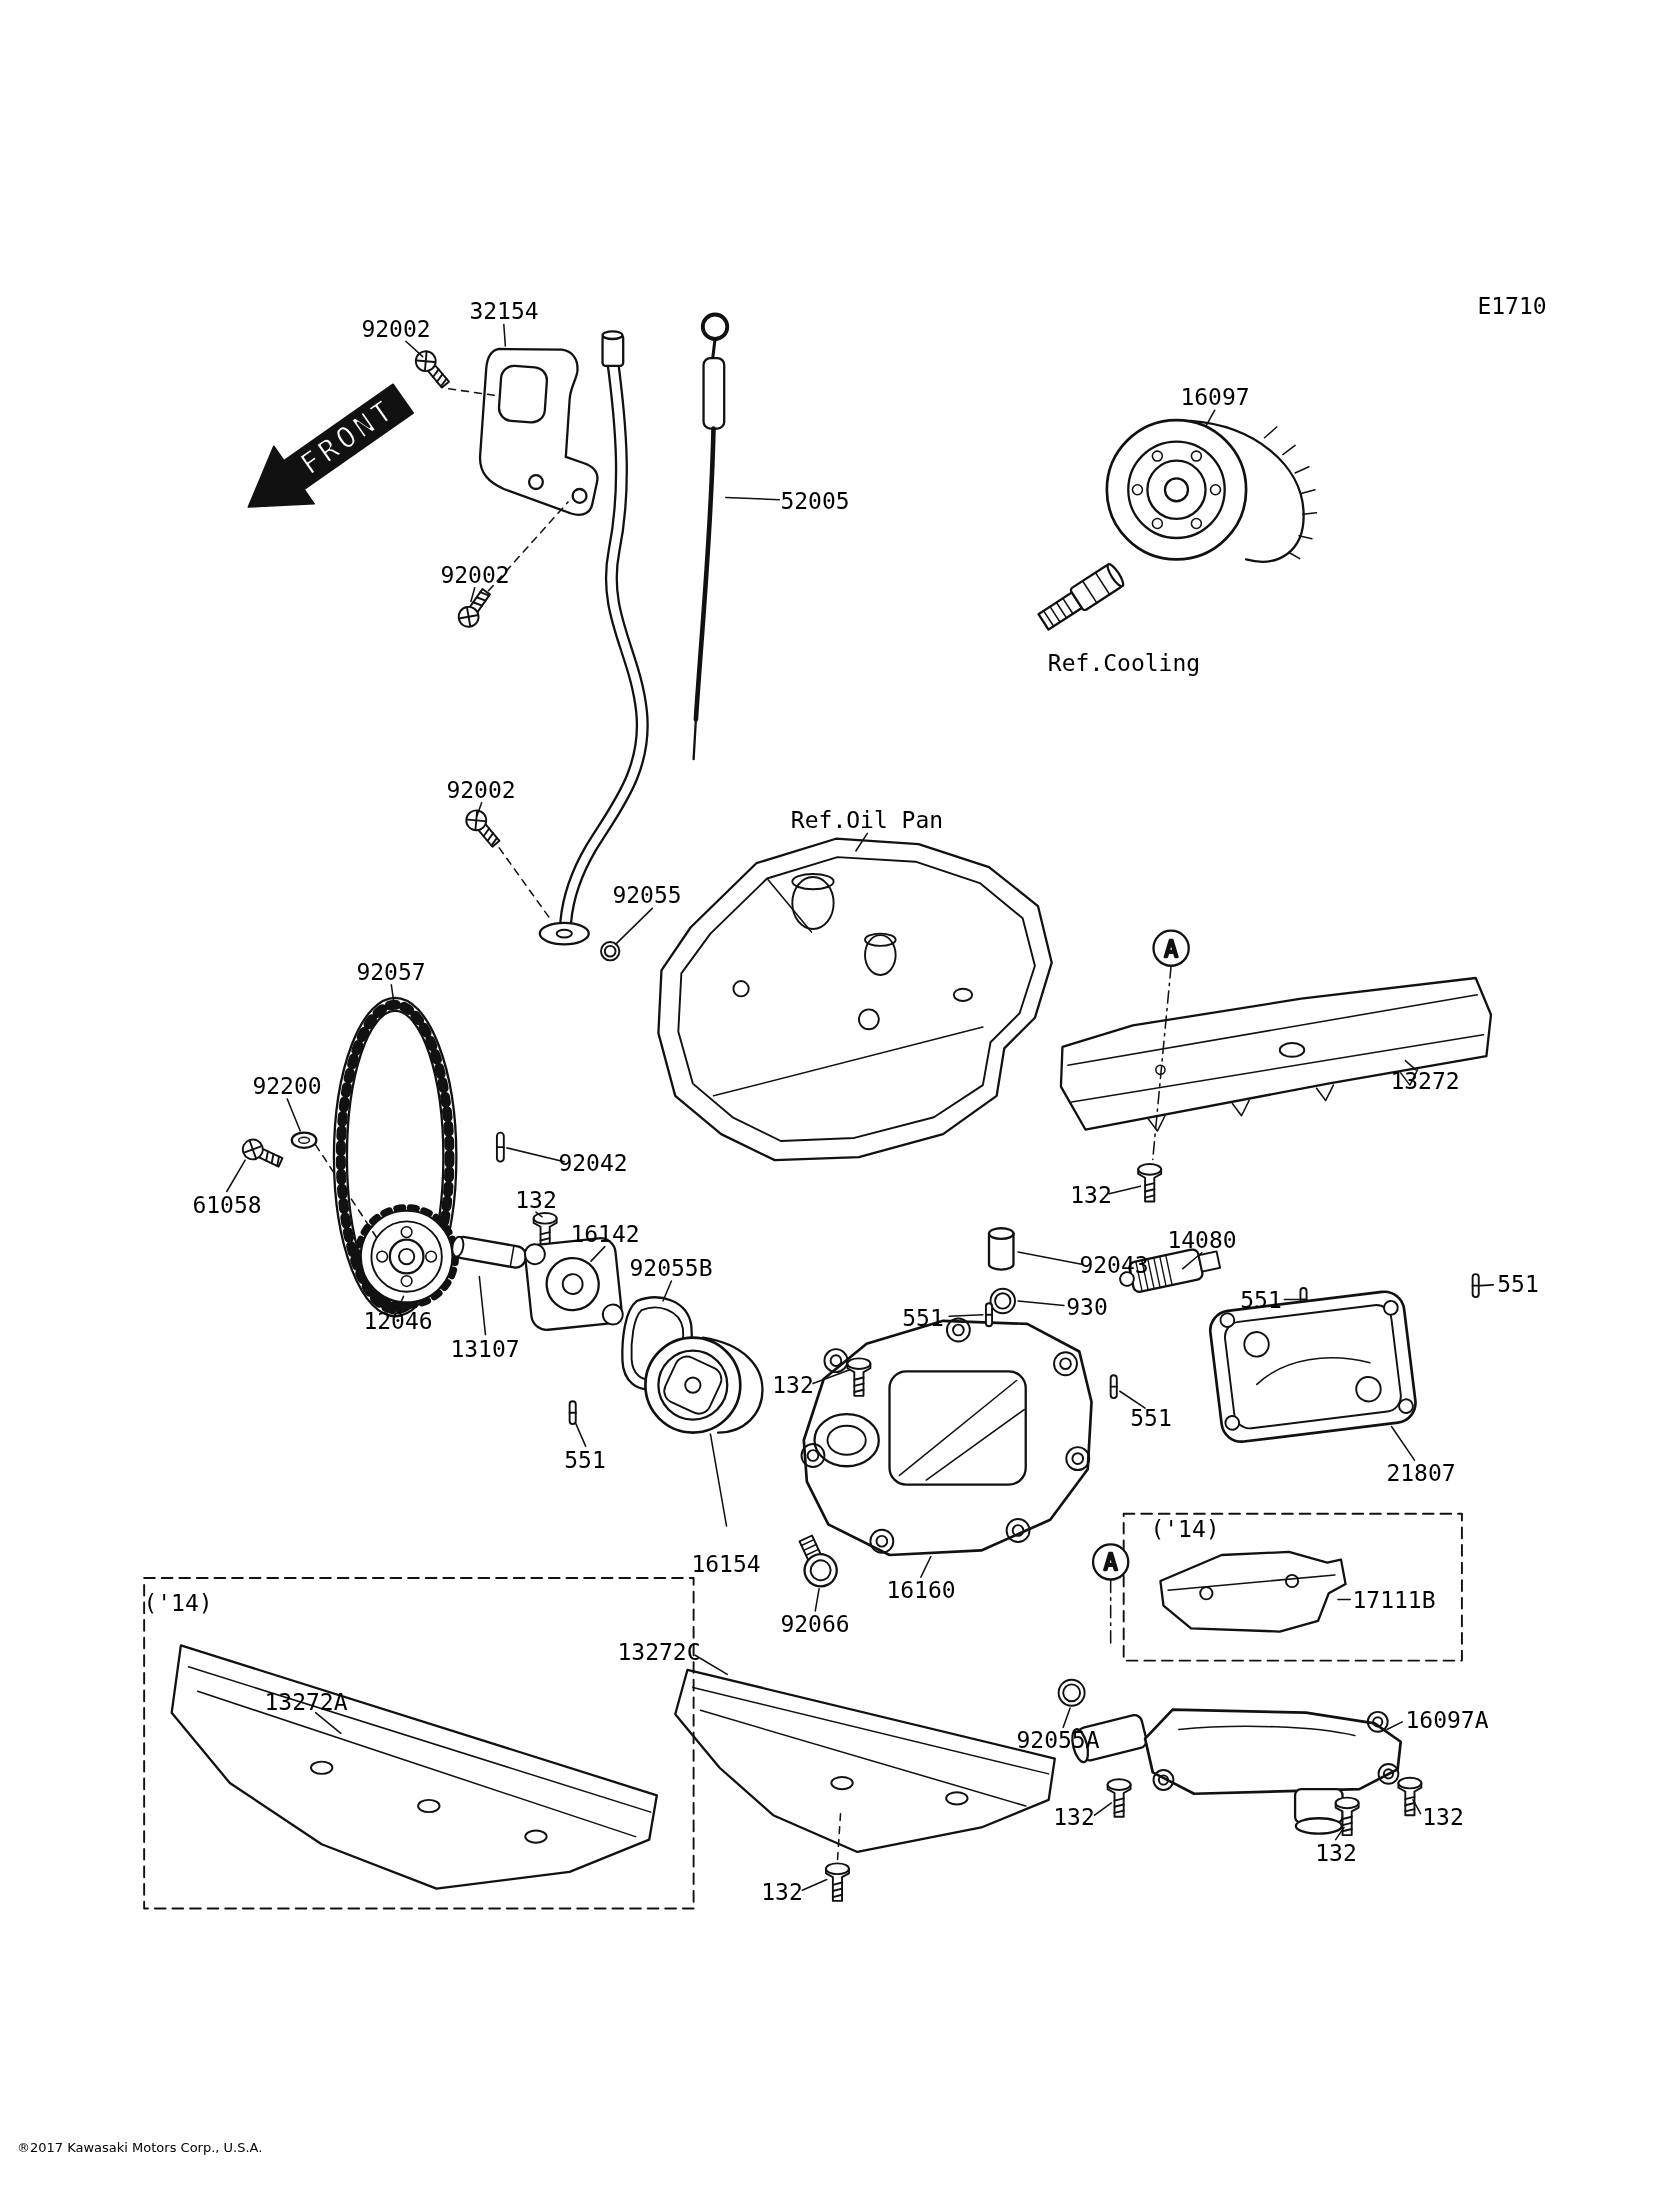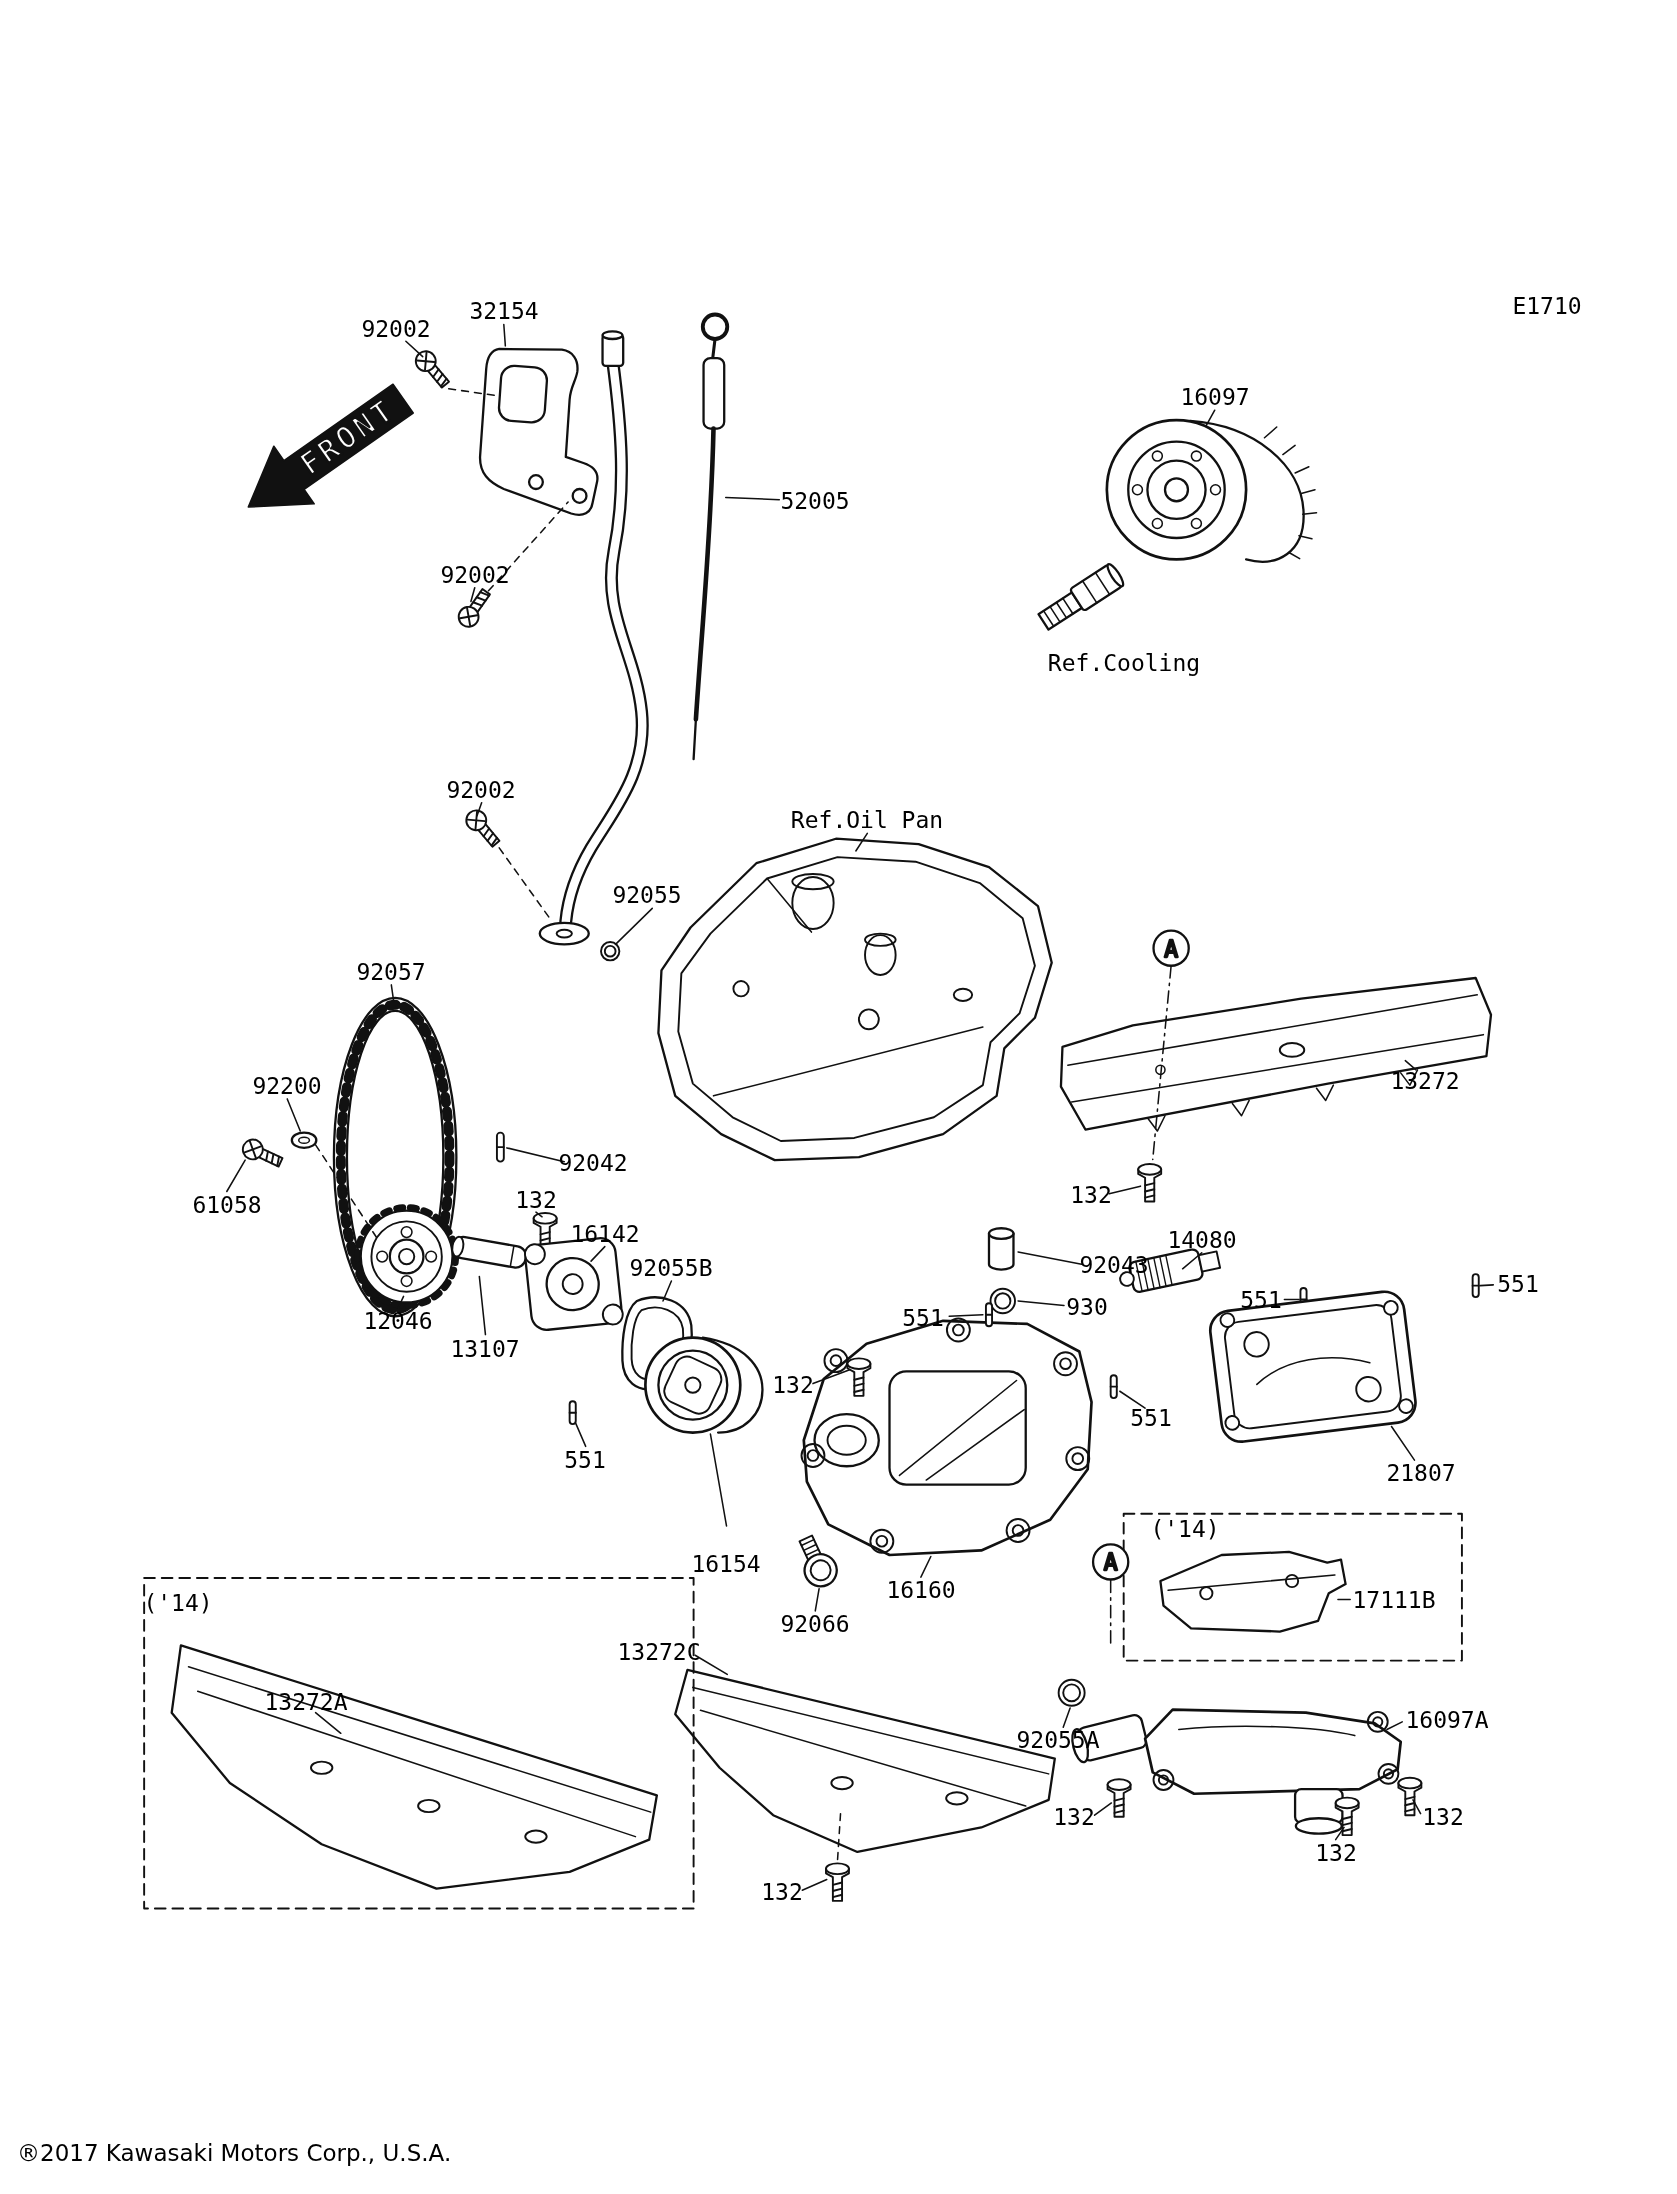--- a/index.html
+++ b/index.html
@@ -8,25 +8,25 @@
     font-family:"DejaVu Sans Mono", monospace; overflow:hidden;
   }
   svg.diagram { position:absolute; left:0; top:0; z-index:1; }
   svg text { font-family:"DejaVu Sans Mono", monospace; }
   .callout {
     position:absolute; z-index:2; transform:translate(-50%,-50%);
     font-size:23px; line-height:1; color:#000; white-space:nowrap;
   }
   .diagram-code {
     position:absolute; z-index:2; transform:translate(-50%,-50%);
-    font-size:23px; color:#000; white-space:nowrap;margin-left:35px;
+    font-size:23px; color:#000; white-space:nowrap;
   }
   .copyright {
     position:absolute; z-index:2; left:17px; top:2140px;
-    font-family:"DejaVu Sans", sans-serif; font-size:23px; color:#000;
+    font-family:"DejaVu Sans", sans-serif; font-size:13px; color:#000;
     white-space:nowrap;
   }
 </style>
 </head>
 <body>
 
 <div class="page">
 
 <svg class="diagram" width="1678" height="2194" viewBox="0 0 2192 2867" xmlns="http://www.w3.org/2000/svg">
   <defs>

